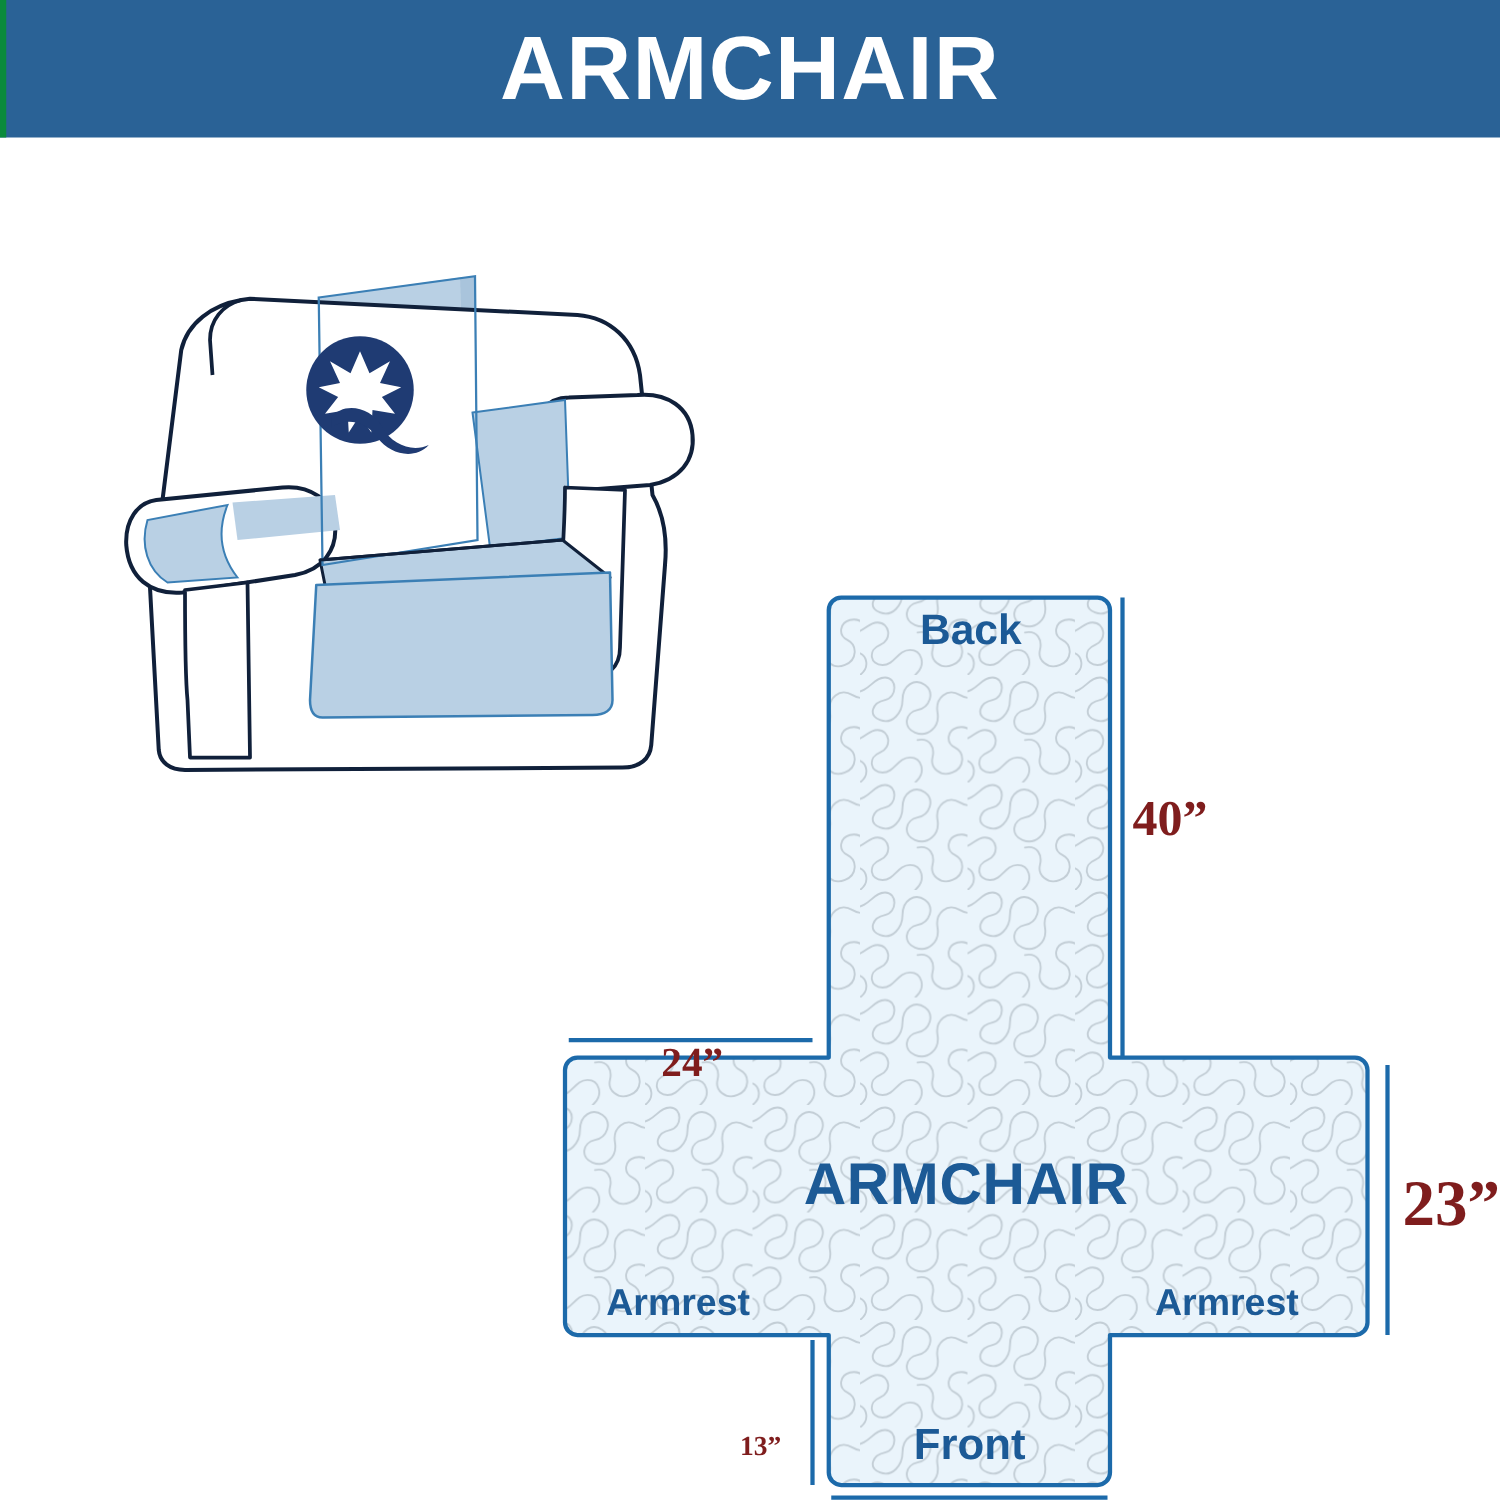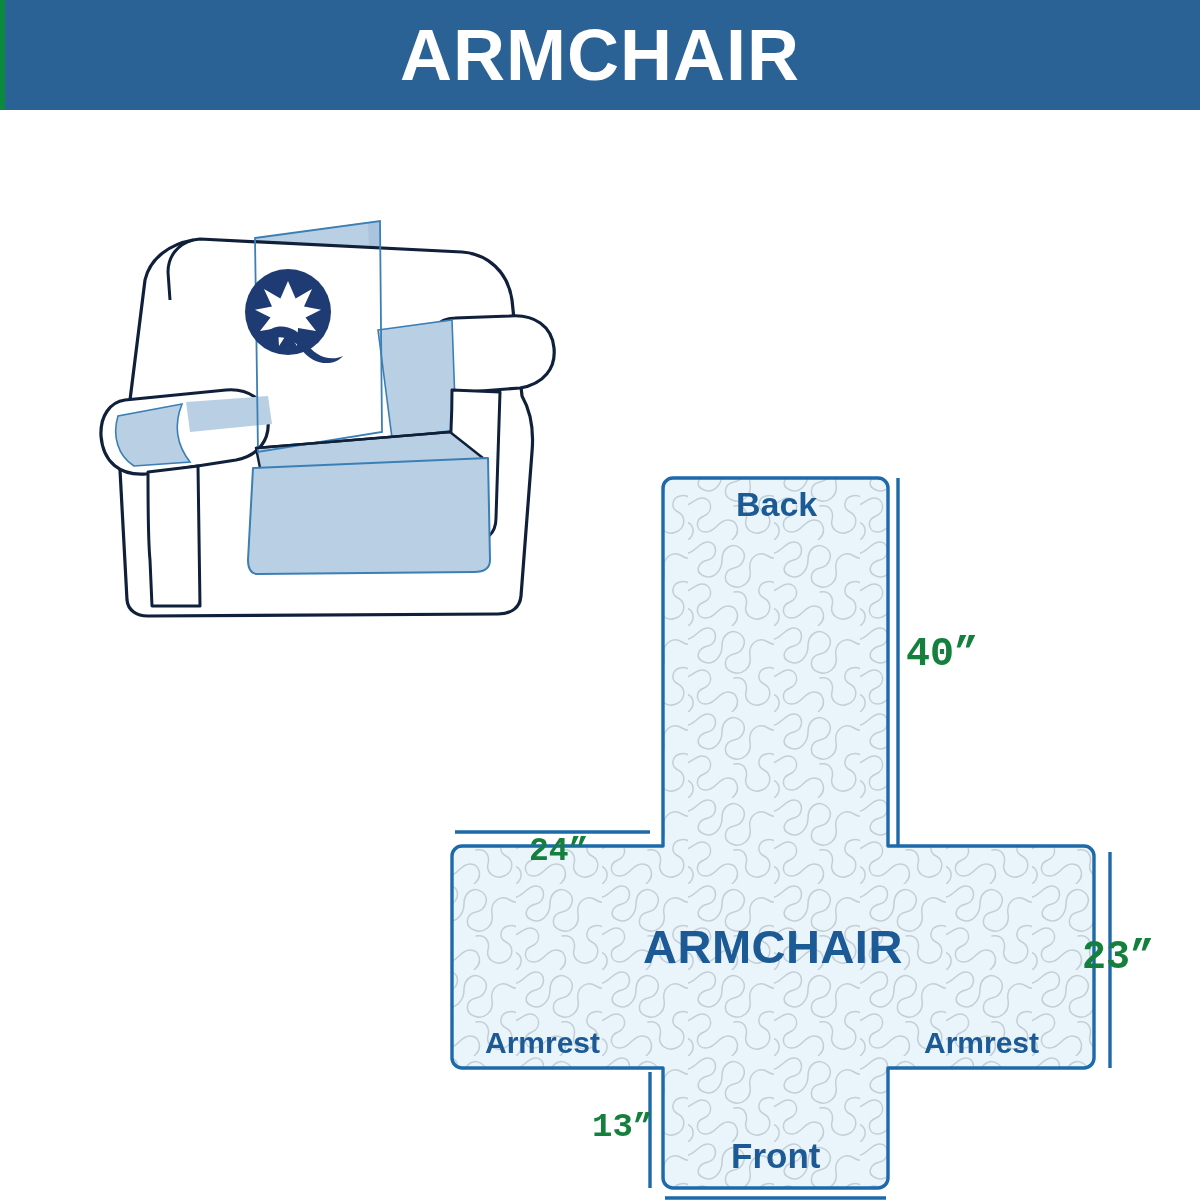--- a/index.html
+++ b/index.html
@@ -73,30 +73,30 @@
     line-height: 1;
   }
   .lbl-back      { left: 736px; top: 377px; font-size: 34px; }
   .lbl-armchair  { left: 643px; top: 813px; font-size: 47px; letter-spacing: 0.5px; }
   .lbl-armrest-l { left: 485px; top: 918px; font-size: 30px; }
   .lbl-armrest-r { left: 924px; top: 918px; font-size: 30px; }
   .lbl-front     { left: 731px; top: 1028px; font-size: 35px; }
 
   .dim-label {
     position: absolute;
-    color: #15803d;
+    color: #7f1d1d;
     font-weight: bold;
-    font-family: Liberation Mono, monospace;
+    font-family: Liberation Serif, serif;
     white-space: nowrap;
     line-height: 1;
   }
   .dim-40 { left: 906px; top: 525px; font-size: 40px; }
-  .dim-23 { left: 1082px; top: 828px; font-size: 40px; }
+  .dim-23 { left: 1122px; top: 828px; font-size: 52px; }
   .dim-24t{ left: 529px; top: 685px; font-size: 33px; margin-top: 40px; }
-  .dim-13 { left: 592px; top: 1000px; font-size: 34px; }
+  .dim-13 { left: 592px; top: 1036px; font-size: 22px; }
 </style>
 </head>
 <body>
 
 <div id="header-band">
   <div id="header-accent"></div>
   <div id="header-title">ARMCHAIR</div>
 </div>
 
 <div id="stage">

